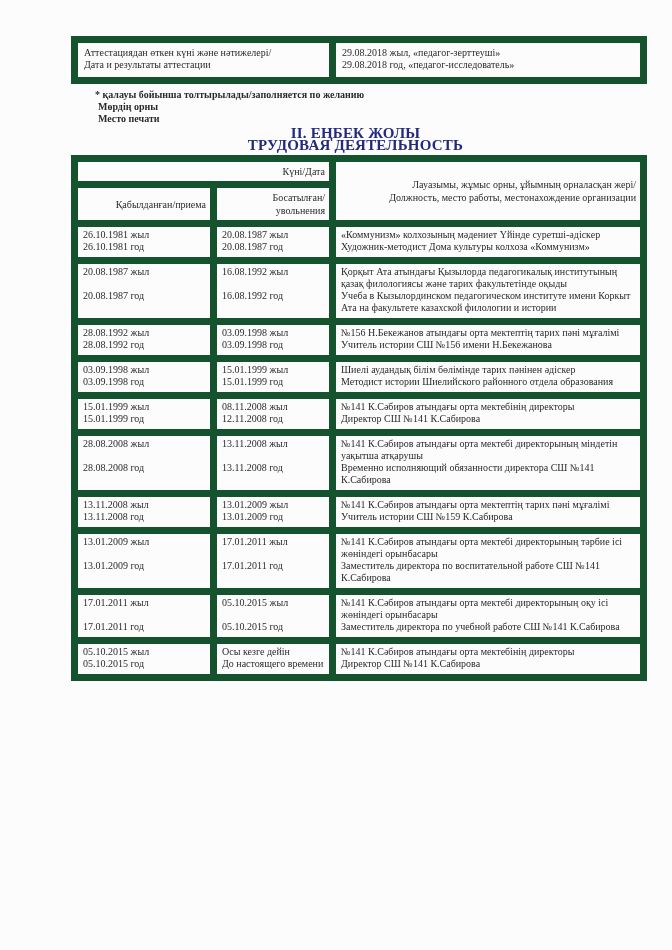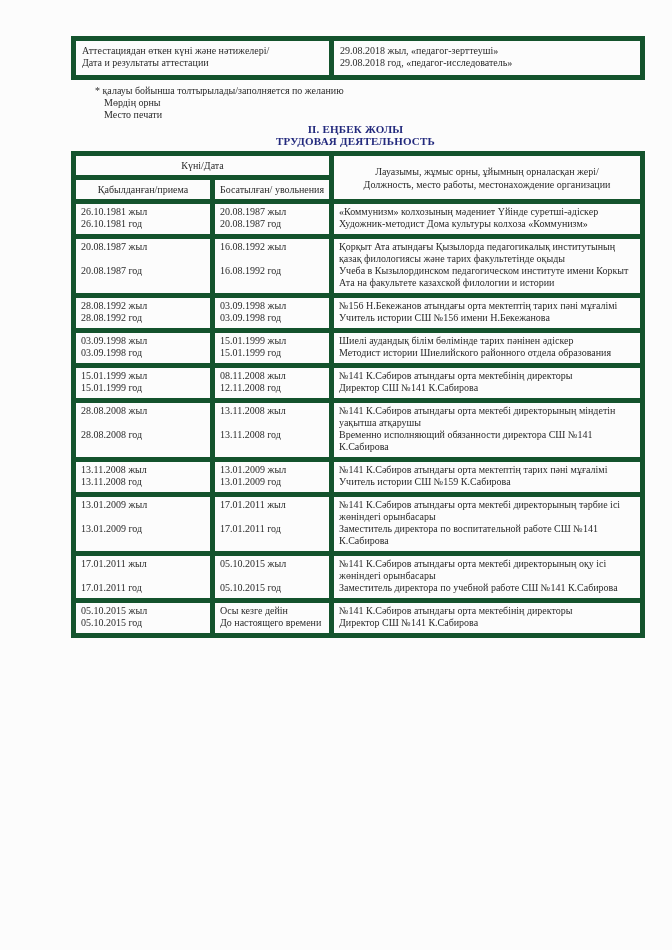--- a/index.html
+++ b/index.html
@@ -19,50 +19,51 @@
     position: absolute;
     left: 71px; top: 36px;
     width: 569px;
   }
   table {
     border-collapse: collapse;
     table-layout: fixed;
     width: 569px;
   }
   td, th {
-    border: 5px solid #14532d;
+    border: 7px solid #14532d;
     vertical-align: top;
     font-weight: normal;
     line-height: 12px;
     white-space: pre-line;
     overflow: hidden;
   }
   
   .attestation td { padding: 4px 6px 6px 6px; }
   
   .notes {
     margin: 5px 0 0 24px;
     line-height: 12px;
+    font-weight: bold;
   }
   .notes .note-line { white-space: pre; }
-  .notes .stamp-line { margin-left: 9px; }
+  .notes .stamp-line { margin-left: 3px; }
   
   .section-heading {
     margin-top: 3px;
     text-align: center;
     font-weight: bold;
     color: #232a7d;
     line-height: 11.5px;
-    font-size: 11px;
+    font-size: 15px;
     letter-spacing: 0.2px;
   }
   
   .work-table { margin-top: 4px; }
   .work-table th {
-    text-align: center;
+    text-align: right;
     vertical-align: middle;
     padding: 3px 4px;
     line-height: 13px;
   }
   .work-table td { padding: 2px 4px 4px 5px; }
   
   .footer {
     margin: 20px 0 0 24px;
     line-height: 13px;
   }

